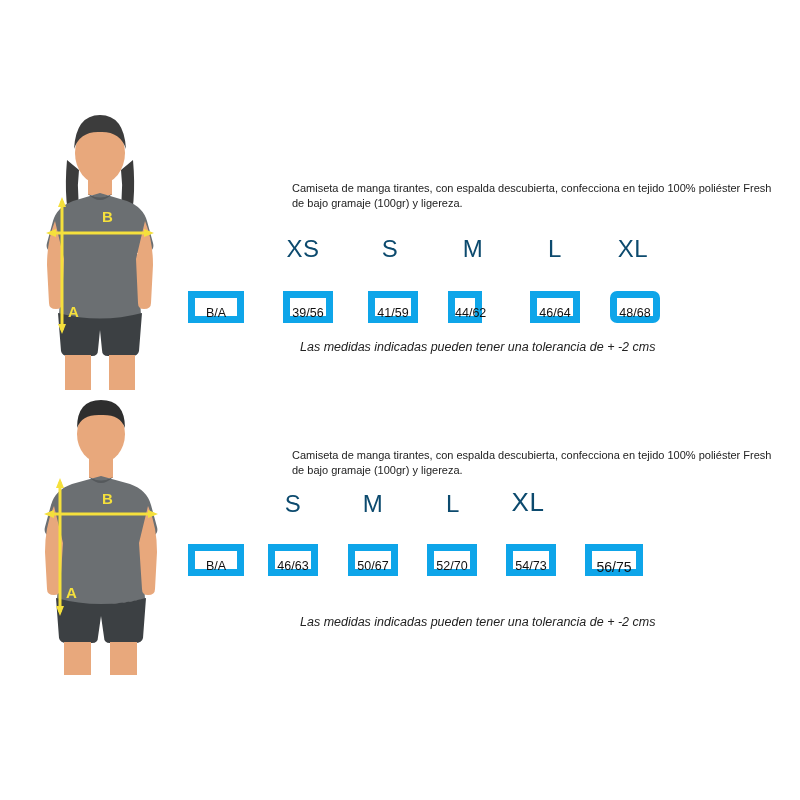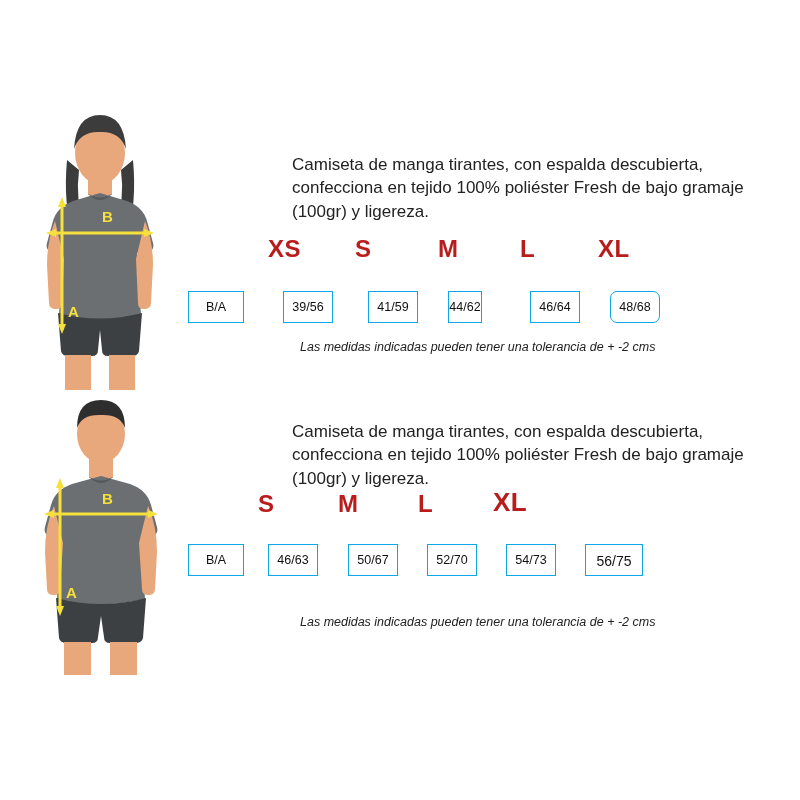--- a/index.html
+++ b/index.html
@@ -37,58 +37,59 @@
     width: 180px;
     height: 285px;
   }
   .fig-svg { display: block; }
 
   
   .desc {
     position: absolute;
     left: 292px;
     width: 486px;
-    font-size: 17px;
+    font-size: 11px;
     line-height: 1.38;
     color: #222;
+    margin-top: 28px;
   }
   .panel-women .desc { top: 48px; }
   .panel-men .desc { top: 30px; }
 
   
   .table-wrap {
     position: absolute;
     left: 180px;
     width: 610px;
   }
   .panel-women .table-wrap { top: 118px; }
   .panel-men .table-wrap { top: 88px; }
 
   .size-head-row {
     position: relative;
     height: 40px;
   }
   .size-head {
     position: absolute;
     bottom: 0;
-    text-align: left;
-    font-weight: bold;
-    color: #b91c1c;
+    text-align: center;
+    font-weight: normal;
+    color: #0c4a6e;
     letter-spacing: 0.5px;
     white-space: nowrap;
   }
   .val-row {
     position: relative;
     height: 36px;
     margin-top: 6px;
   }
   .cell {
     position: absolute;
     top: 0;
-    border: 1px solid #0ea5e9;
+    border: 7px solid #0ea5e9;
     background: #fff;
     text-align: center;
     font-size: 12.5px;
     color: #111;
     box-sizing: border-box;
     padding-top: 8px;
     height: 32px;
   }
   .cell-ba {
     left: 8px;

